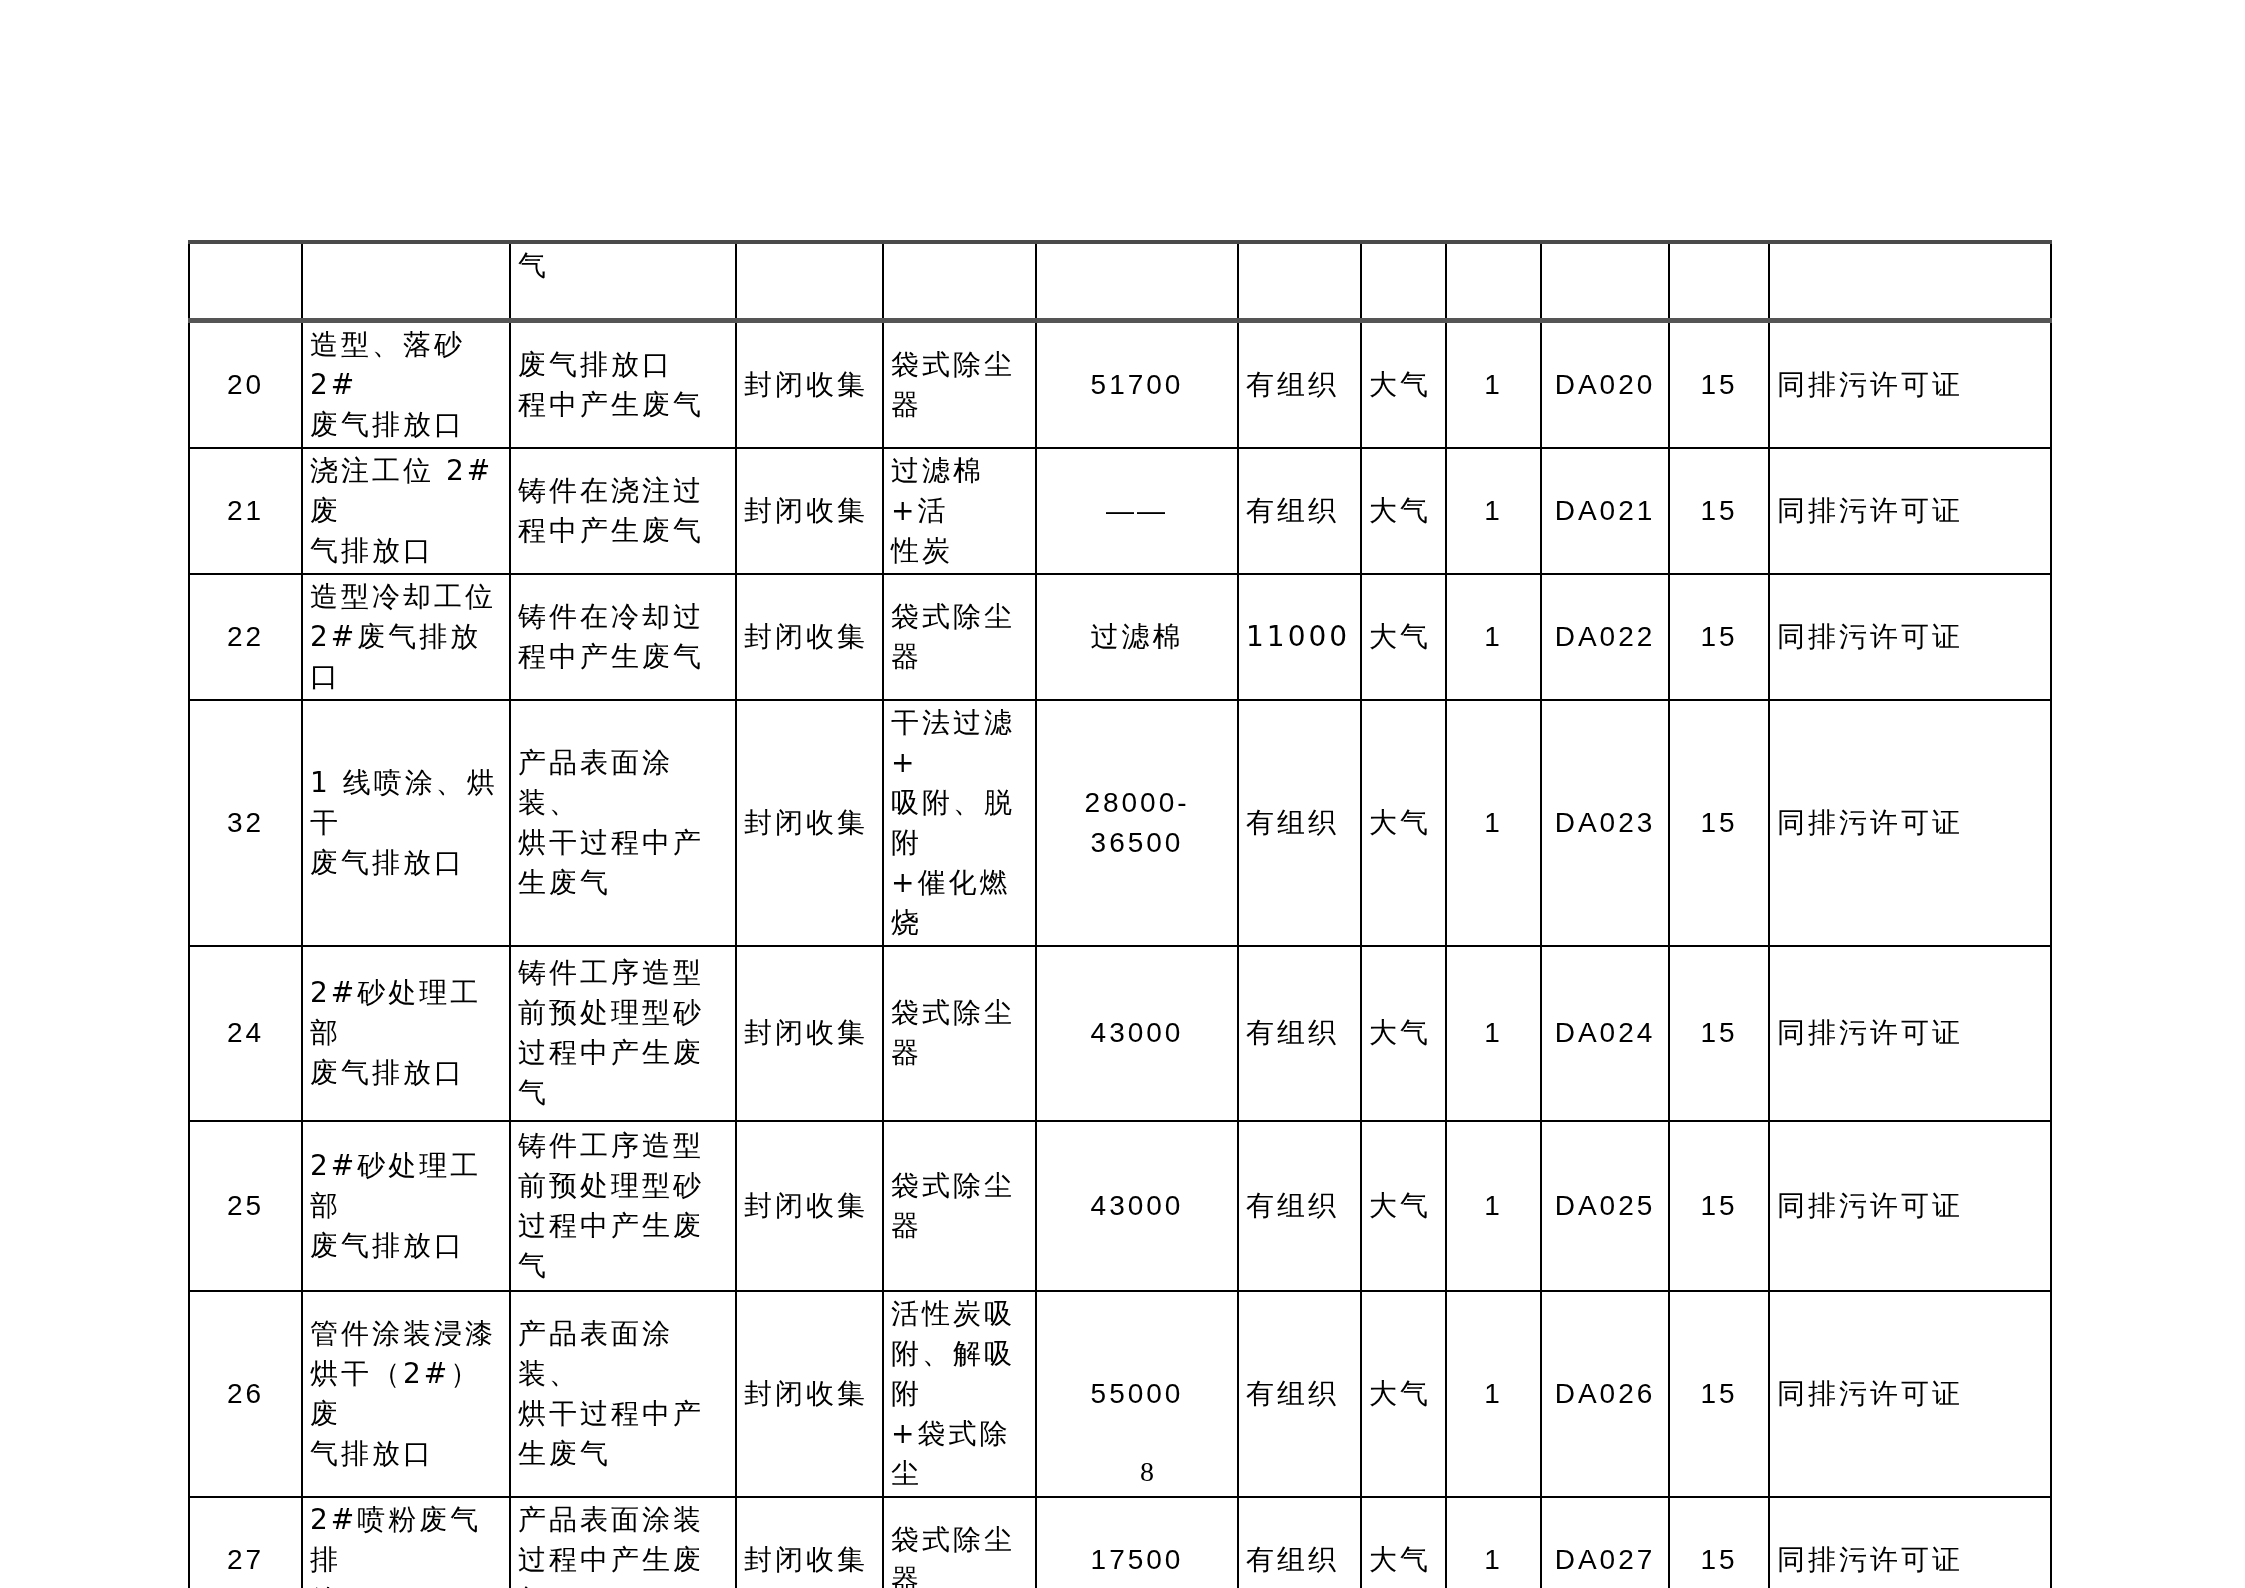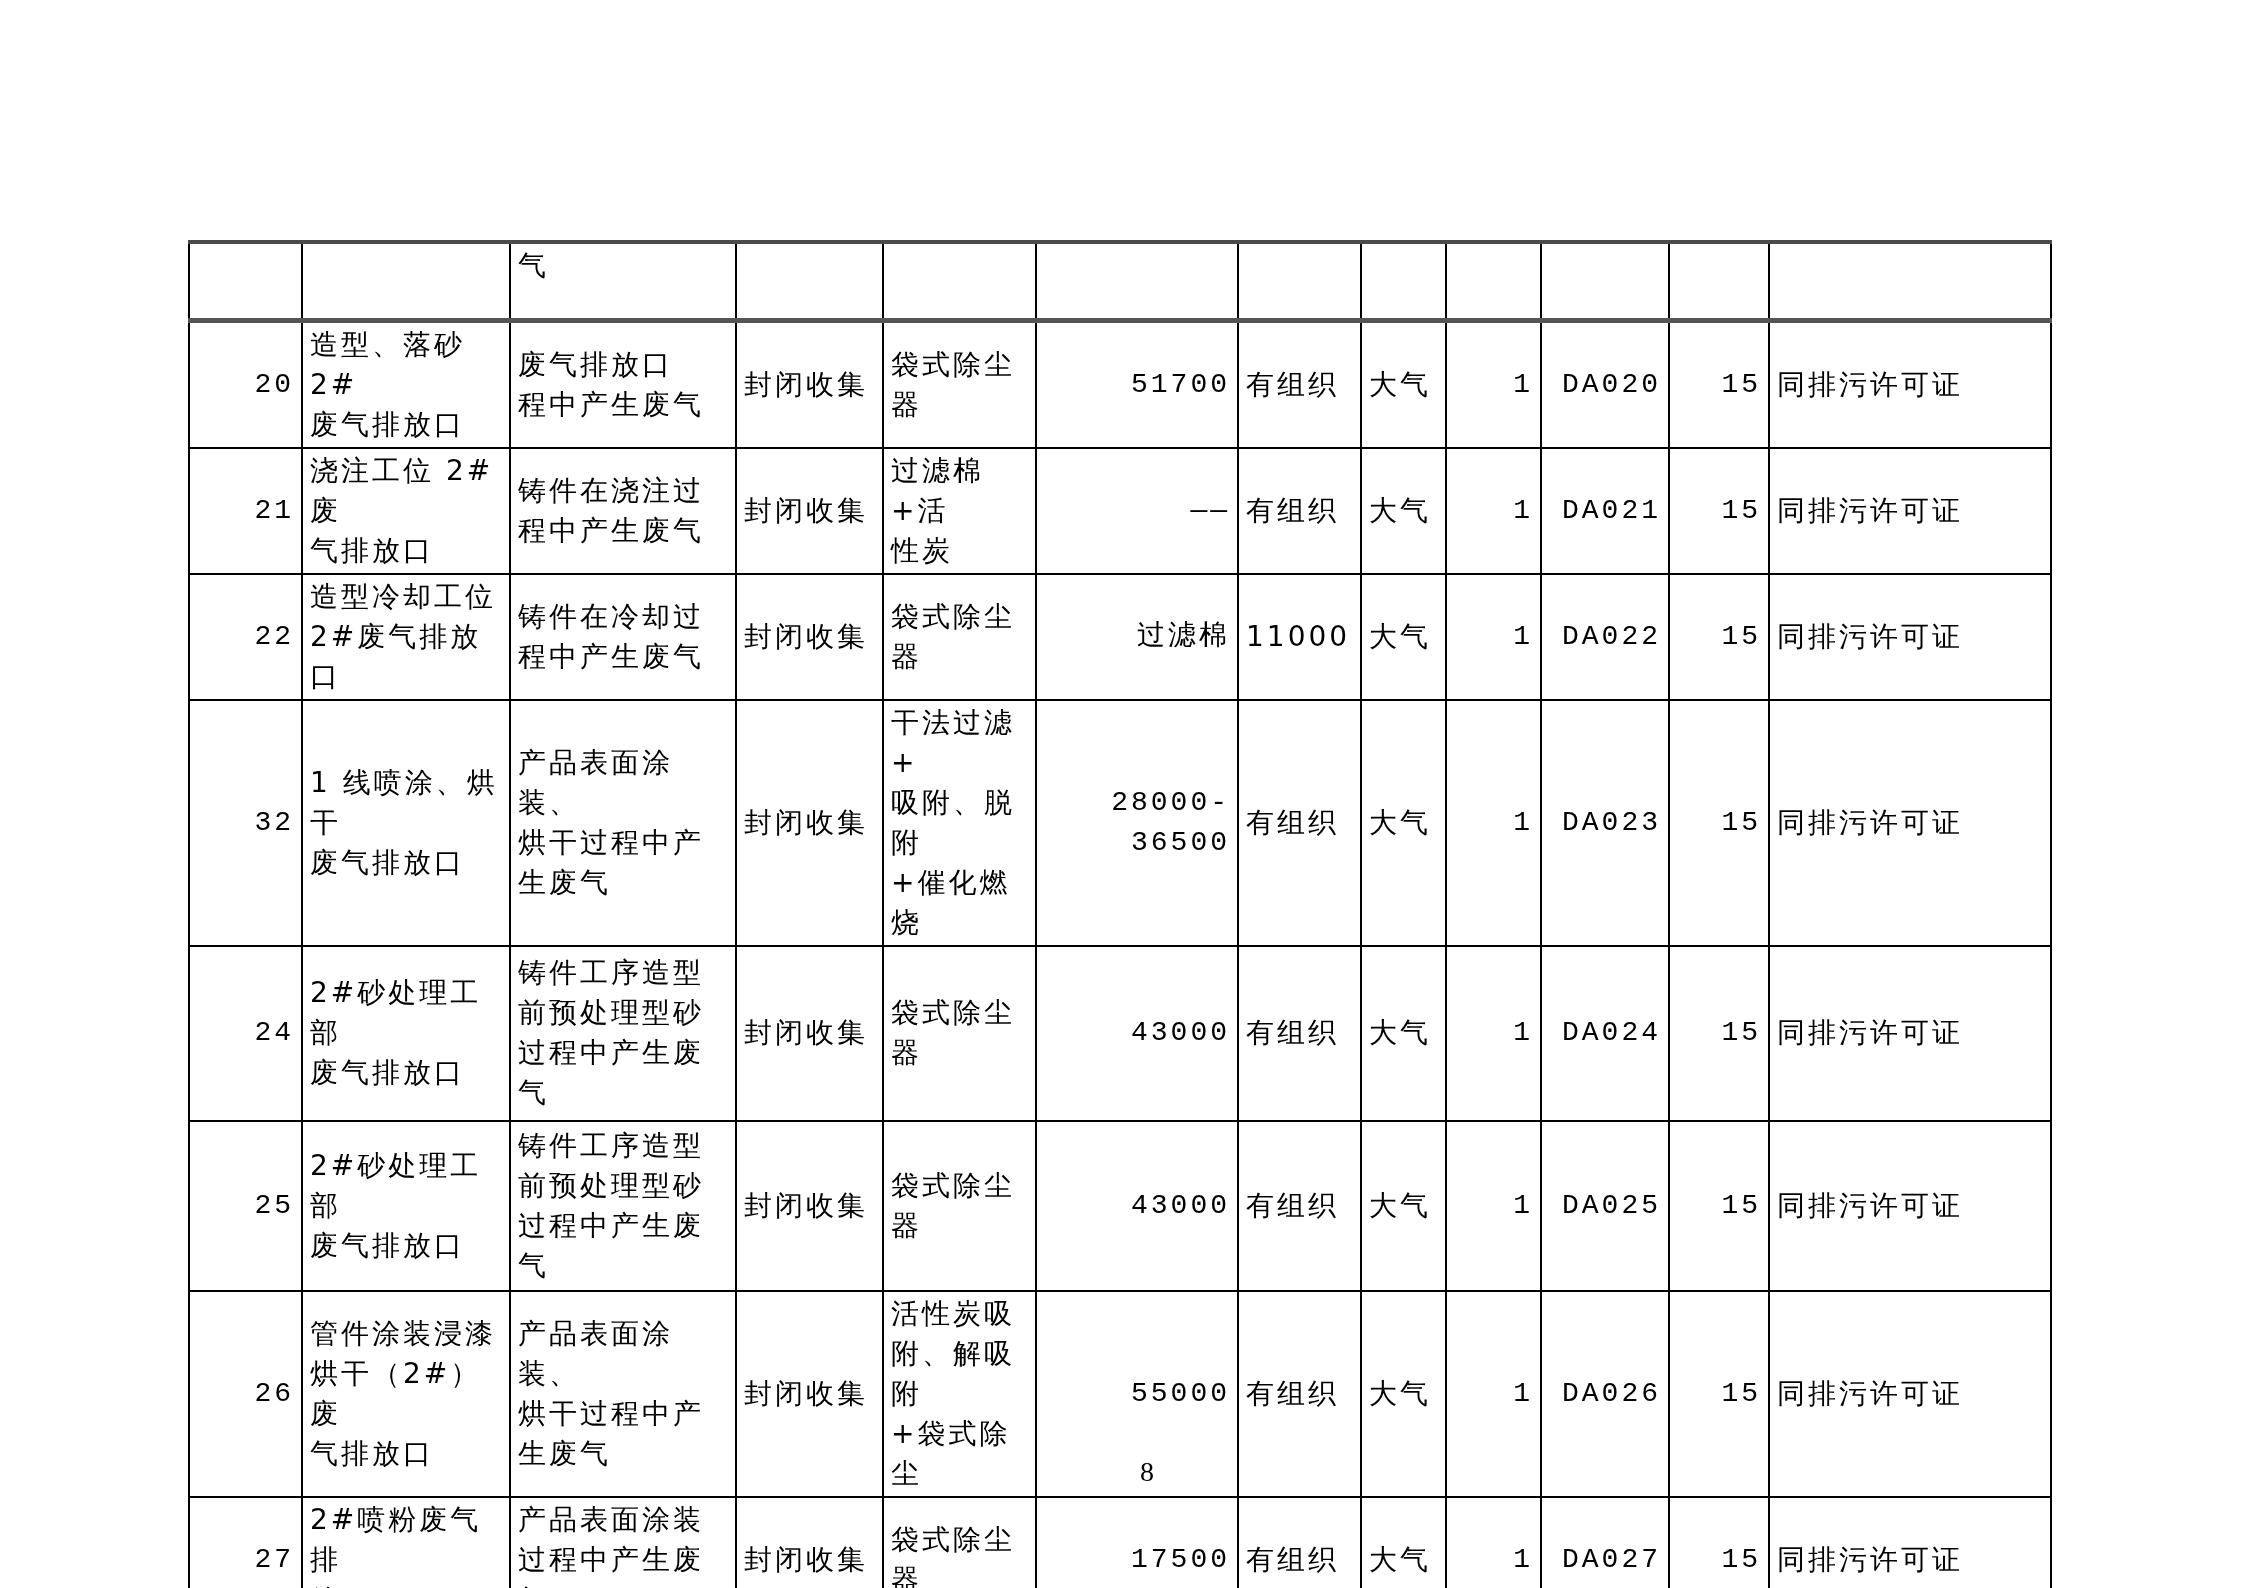--- a/index.html
+++ b/index.html
@@ -43,22 +43,22 @@
   }
   td.c-just {
     text-align: left;
     letter-spacing: 4px;
     padding: 2px 5px;
   }
   td.c-center {
     text-align: left;
   }
   td.c-num {
-    text-align: right;
-    font-family: Liberation Mono, monospace;
+    text-align: center;
+    font-family: Liberation Sans, sans-serif;
     font-size: 31px;
     letter-spacing: 0.5px;
   }
   .footer-page-number {
     position: absolute;
     left: 1132px;
     top: 1456px;
     width: 30px;
     text-align: center;
     font-family: "Liberation Serif", serif;

